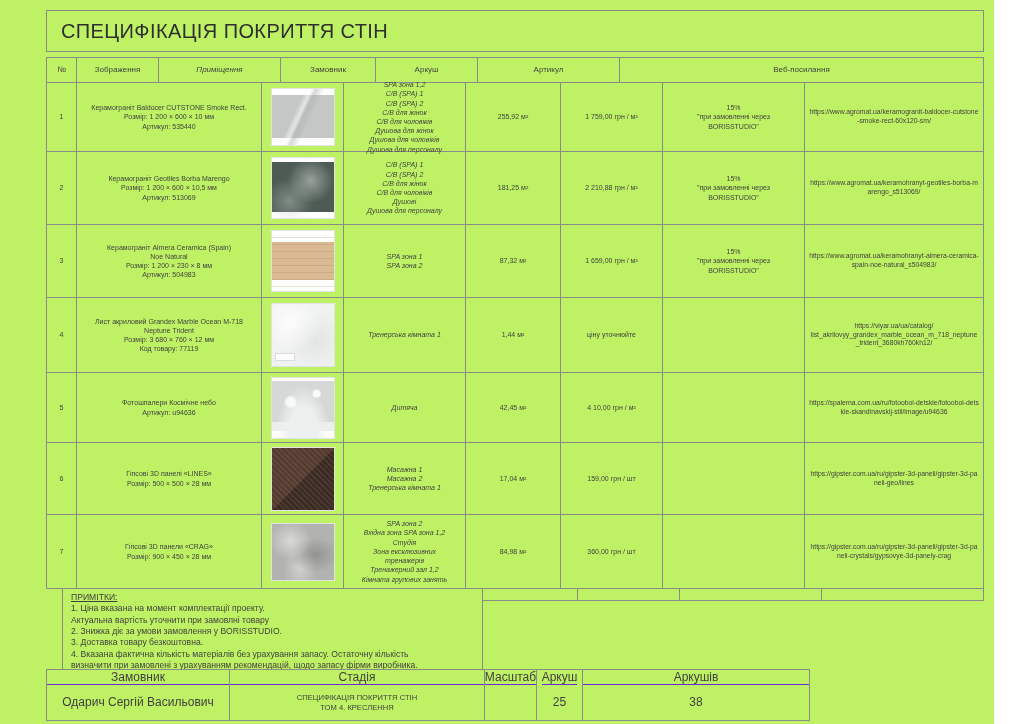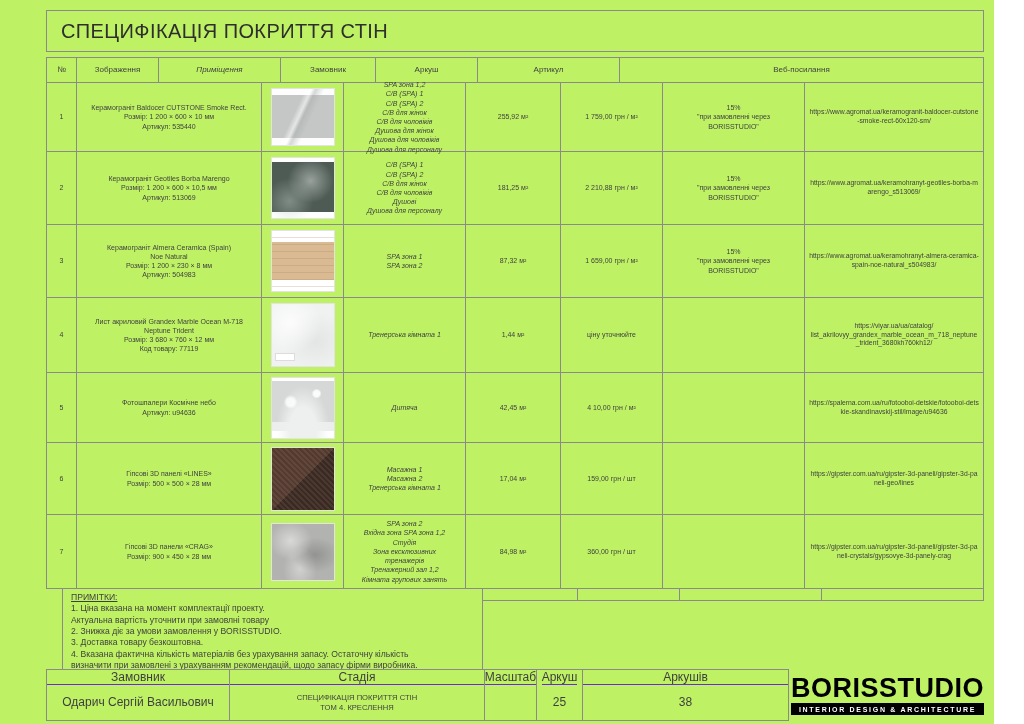--- a/index.html
+++ b/index.html
@@ -280,20 +280,16 @@
         </div>
         <div class="f-cell f-sheet">
           <div class="f-label">Аркуш</div>
           <div class="f-value">25</div>
         </div>
         <div class="f-cell f-sheets">
           <div class="f-label">Аркушів</div>
           <div class="f-value">38</div>
         </div>
       </div>
-      <div class="logo">
-        <div class="logo-text">BORISSTUDIO</div>
-        <div class="logo-bar">INTERIOR DESIGN &amp; ARCHITECTURE</div>
-      </div>
     </div>
 
   </div>
 </div>
 
 </body></html>

